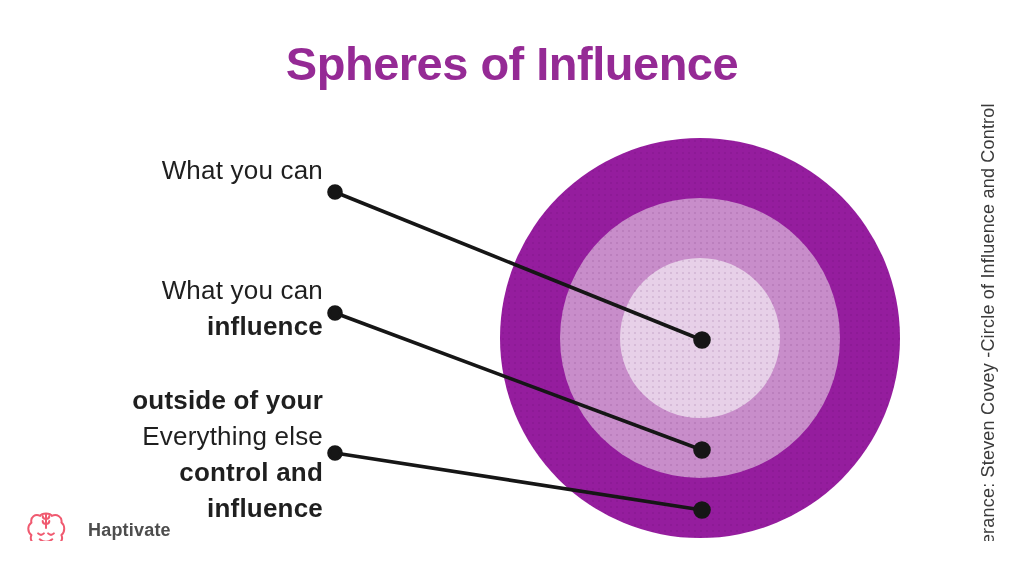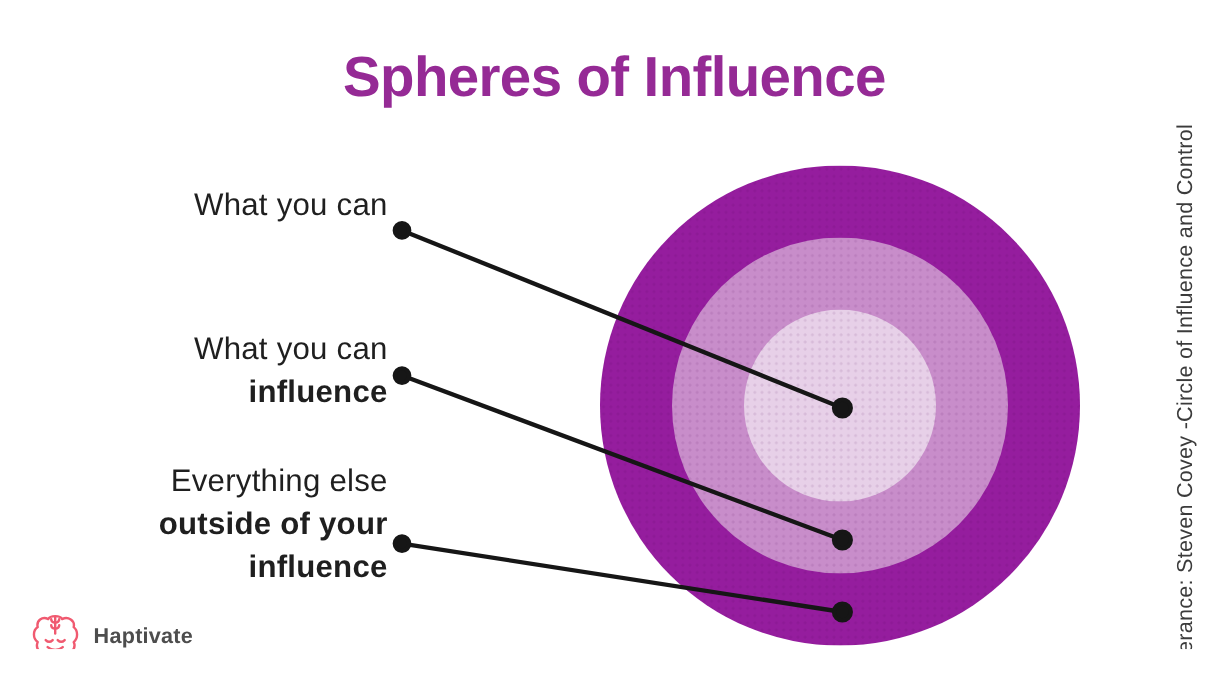--- a/index.html
+++ b/index.html
@@ -31,21 +31,21 @@
   .label1{top:152px;}
   .label2{top:272px;}
   .label3{top:382px;}
   
   .reference{
     position:absolute;left:988px;top:338px;
     transform:translate(-50%,-50%) rotate(-90deg);
     white-space:nowrap;font-size:18px;color:#3b3b3b;letter-spacing:0.2px;
   }
   
-  .logo{position:absolute;left:26px;top:509px;display:flex;align-items:center;gap:12px;}
+  .logo{position:absolute;left:26px;top:509px;display:flex;align-items:center;gap:22px;}
   .logo .brand{font-size:18px;font-weight:600;color:#4d4d4d;letter-spacing:0.2px;}
 </style>
 </head>
 <body>
 
 <div class="canvas">
 
   <h1 class="title" style="color: rgb(149, 42, 149);">Spheres of Influence</h1>
 
   <div class="ring outer" style="background-color: rgb(149, 29, 158);"></div>
@@ -69,22 +69,23 @@
   <div class="label label1">
     <div class="ln">What you can</div>
   </div>
 
   <div class="label label2">
     <div class="ln">What you can</div>
     <div class="ln bold">influence</div>
   </div>
 
   <div class="label label3">
+    <div class="ln bold">outside of your</div>
     <div class="ln">Everything else</div>
-    <div class="ln bold">outside of your</div>
+    <div class="ln bold">control and</div>
     <div class="ln bold">influence</div>
   </div>
 
   <div class="reference">Referance: Steven Covey -Circle of Influence and Control</div>
 
   <div class="logo">
     <svg width="40" height="43" viewBox="0 0 48 50" fill="none" stroke="#f05a70" stroke-width="2.4" stroke-linecap="round" stroke-linejoin="round" xmlns="http://www.w3.org/2000/svg">
       <path d="M17 7.5 C 19 3.5, 29 3.5, 31 7.5 C 37 4.5, 44 9, 42.5 15.5 C 47 19, 47 27, 42.5 30.5 C 45.5 37, 39 43.5, 32.5 41.5 C 30 46.5, 19.5 46.5, 17 41.5 C 10.5 44, 3.5 37.5, 6.5 30.5 C 1.5 27, 1.5 19, 6.5 15.5 C 5 9, 11 4.5, 17 7.5 Z"></path>
       <path d="M24 5.5 L 24 22"></path>
       <path d="M24 11 C 21.5 11, 20 9.5, 20 7.5"></path>

